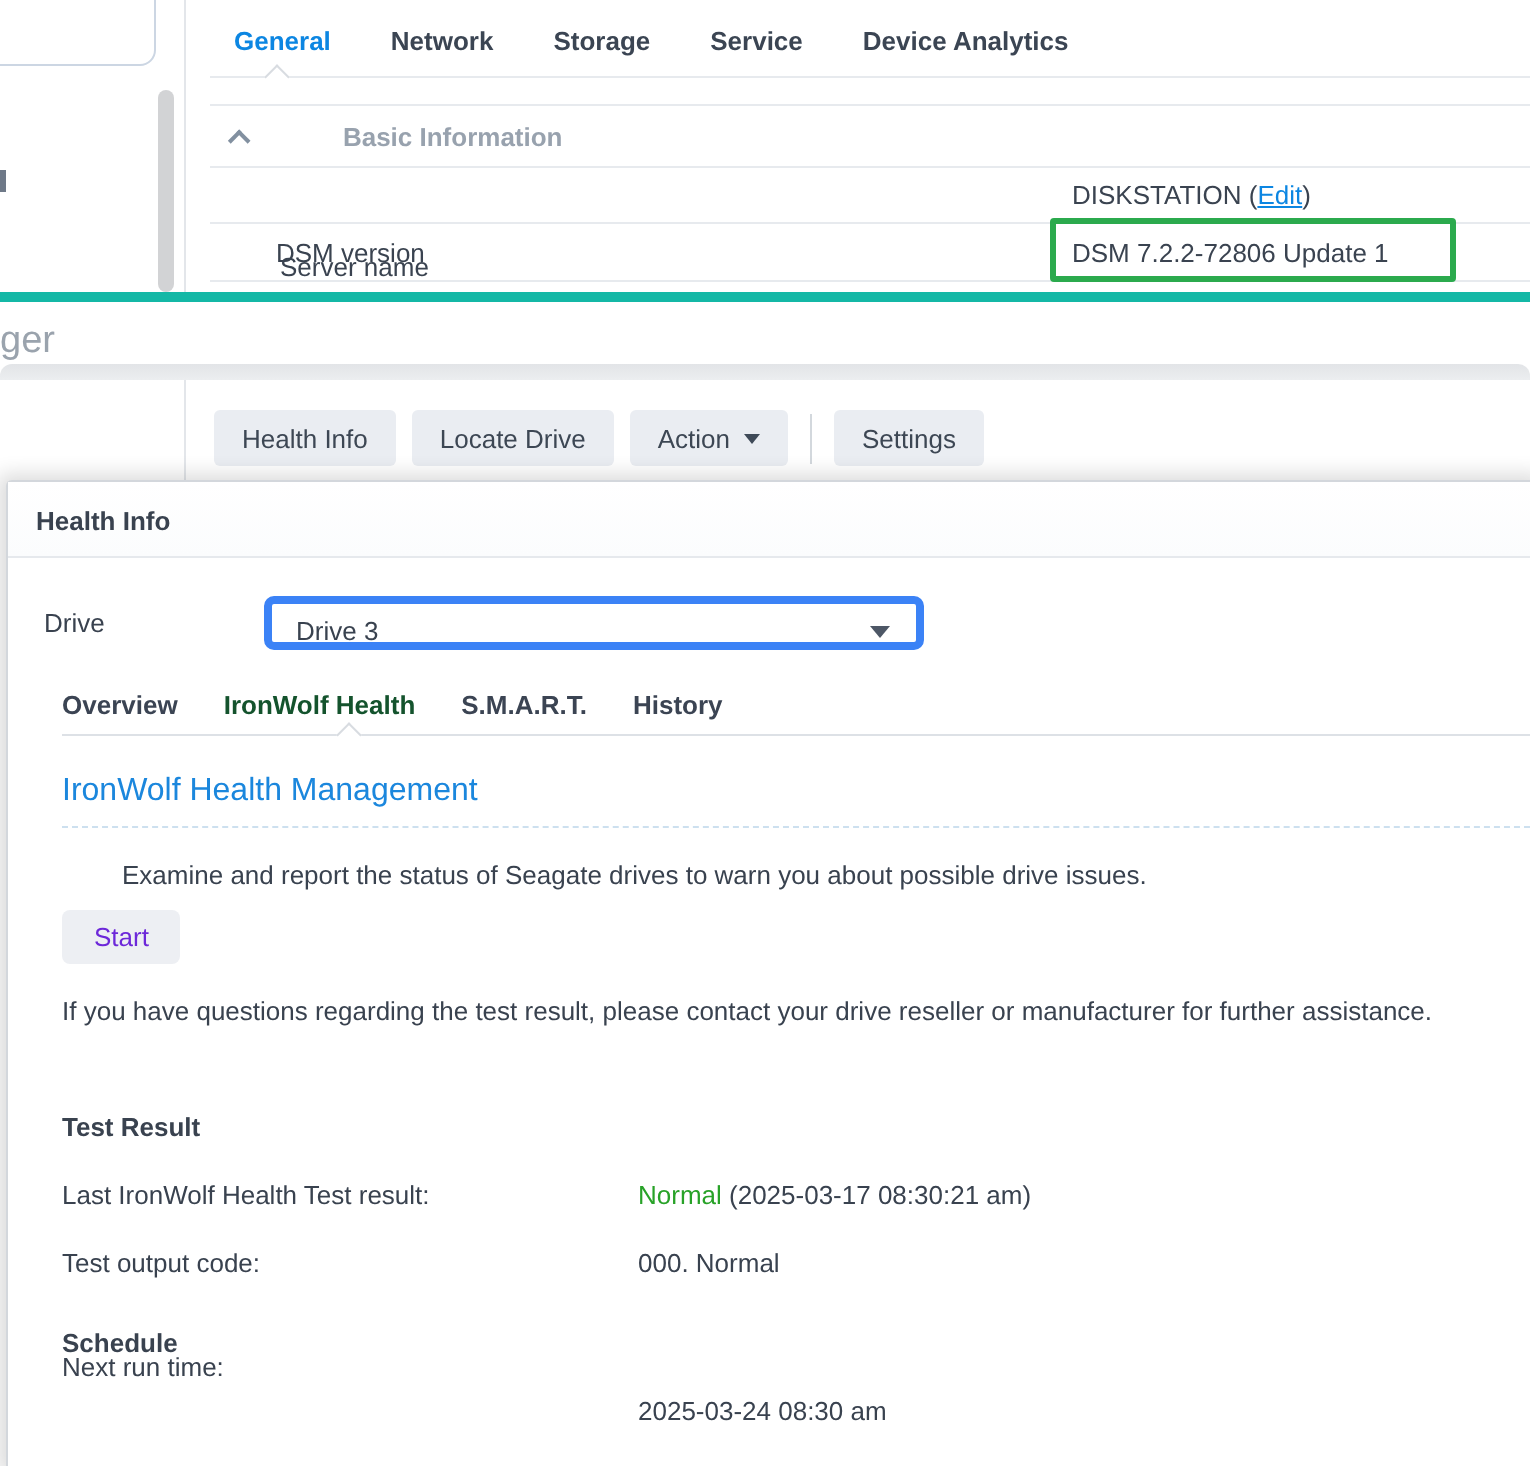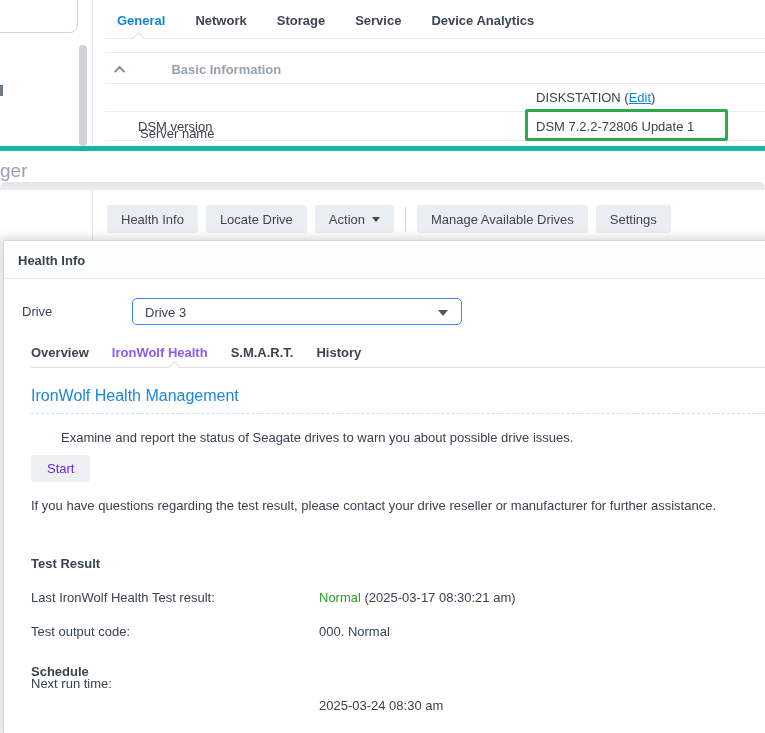--- a/index.html
+++ b/index.html
@@ -46,28 +46,28 @@
                 border-right:4px solid transparent; border-top:5px solid #3f4a58; }
 
   
   .dialog { position:absolute; left:3px; top:240px; width:772px; height:500px; background:#fff;
             border-left:1px solid #d3d7dc; border-top:1px solid #d3d7dc; border-radius:3px 0 0 0;
             box-shadow:-4px -3px 10px rgba(0,0,0,.14); }
   .dlg-titlebar { position:absolute; left:0; top:0; right:0; height:38px;
                   background:linear-gradient(#ffffff,#fbfcfd); border-bottom:1px solid #e6e9ed; }
   .dlg-title { position:absolute; left:14px; top:12px; font-size:13px; font-weight:bold; color:#39424f; }
   .dropdown { position:absolute; left:128px; top:57px; width:330px; height:27px; background:#fff;
-              border:1px solid #3b82f6; border-radius:5px; cursor:pointer; }
+              border:4px solid #3b82f6; border-radius:5px; cursor:pointer; }
   .dropdown .val { position:absolute; left:12px; top:6px; font-size:13px; color:#39424f; }
   .dropdown .dd-caret { position:absolute; right:13px; top:11px; width:0; height:0;
               border-left:5px solid transparent; border-right:5px solid transparent;
               border-top:6px solid #4d5766; }
   .dlg-tabs { position:absolute; left:27px; top:104px; display:flex; gap:23px; }
   .dlg-tab { font-size:13px; font-weight:bold; color:#3b4453; cursor:pointer; }
-  .dlg-tab.active { color:#8b5cf6; }
+  .dlg-tab.active { color:#14532d; }
   .dlg-tabline { position:absolute; left:27px; right:0; top:126px; height:1px; background:#dde1e6; }
   .heading { position:absolute; left:27px; top:146px; font-size:16px; color:#1b87dd; }
   .dashed { position:absolute; left:27px; right:0; top:172px; border-top:1px dashed #cde0ef; }
   .para { position:absolute; left:27px; font-size:13px; color:#39424f; line-height:20px; }
   .start-btn { position:absolute; left:27px; top:214px; height:27px; padding:0 16px;
                display:flex; align-items:center; background:#edeff3; border-radius:4px;
                font-size:13px; color:#6d28d9; cursor:pointer; }
   .subhead { position:absolute; left:27px; font-size:13px; font-weight:bold; color:#39424f; }
   .rlabel { position:absolute; left:27px; font-size:13px; color:#39424f; white-space:nowrap; }
   .rvalue { position:absolute; left:315px; font-size:13px; color:#39424f; white-space:nowrap; }
@@ -124,23 +124,20 @@
       </div>
       <div class="tbtn">
         <span>Locate Drive</span>
       </div>
       <div class="tbtn">
         <span>Action</span>
         <span class="caret-down"></span>
       </div>
       <div class="tsep"></div>
       <div class="tbtn">
-        <span>Manage Available Drives</span>
-      </div>
-      <div class="tbtn">
         <span>Settings</span>
       </div>
     </div>
   </div>
 
   <div class="dialog">
     <div class="dlg-titlebar">
       <div class="dlg-title">Health Info</div>
     </div>
 

